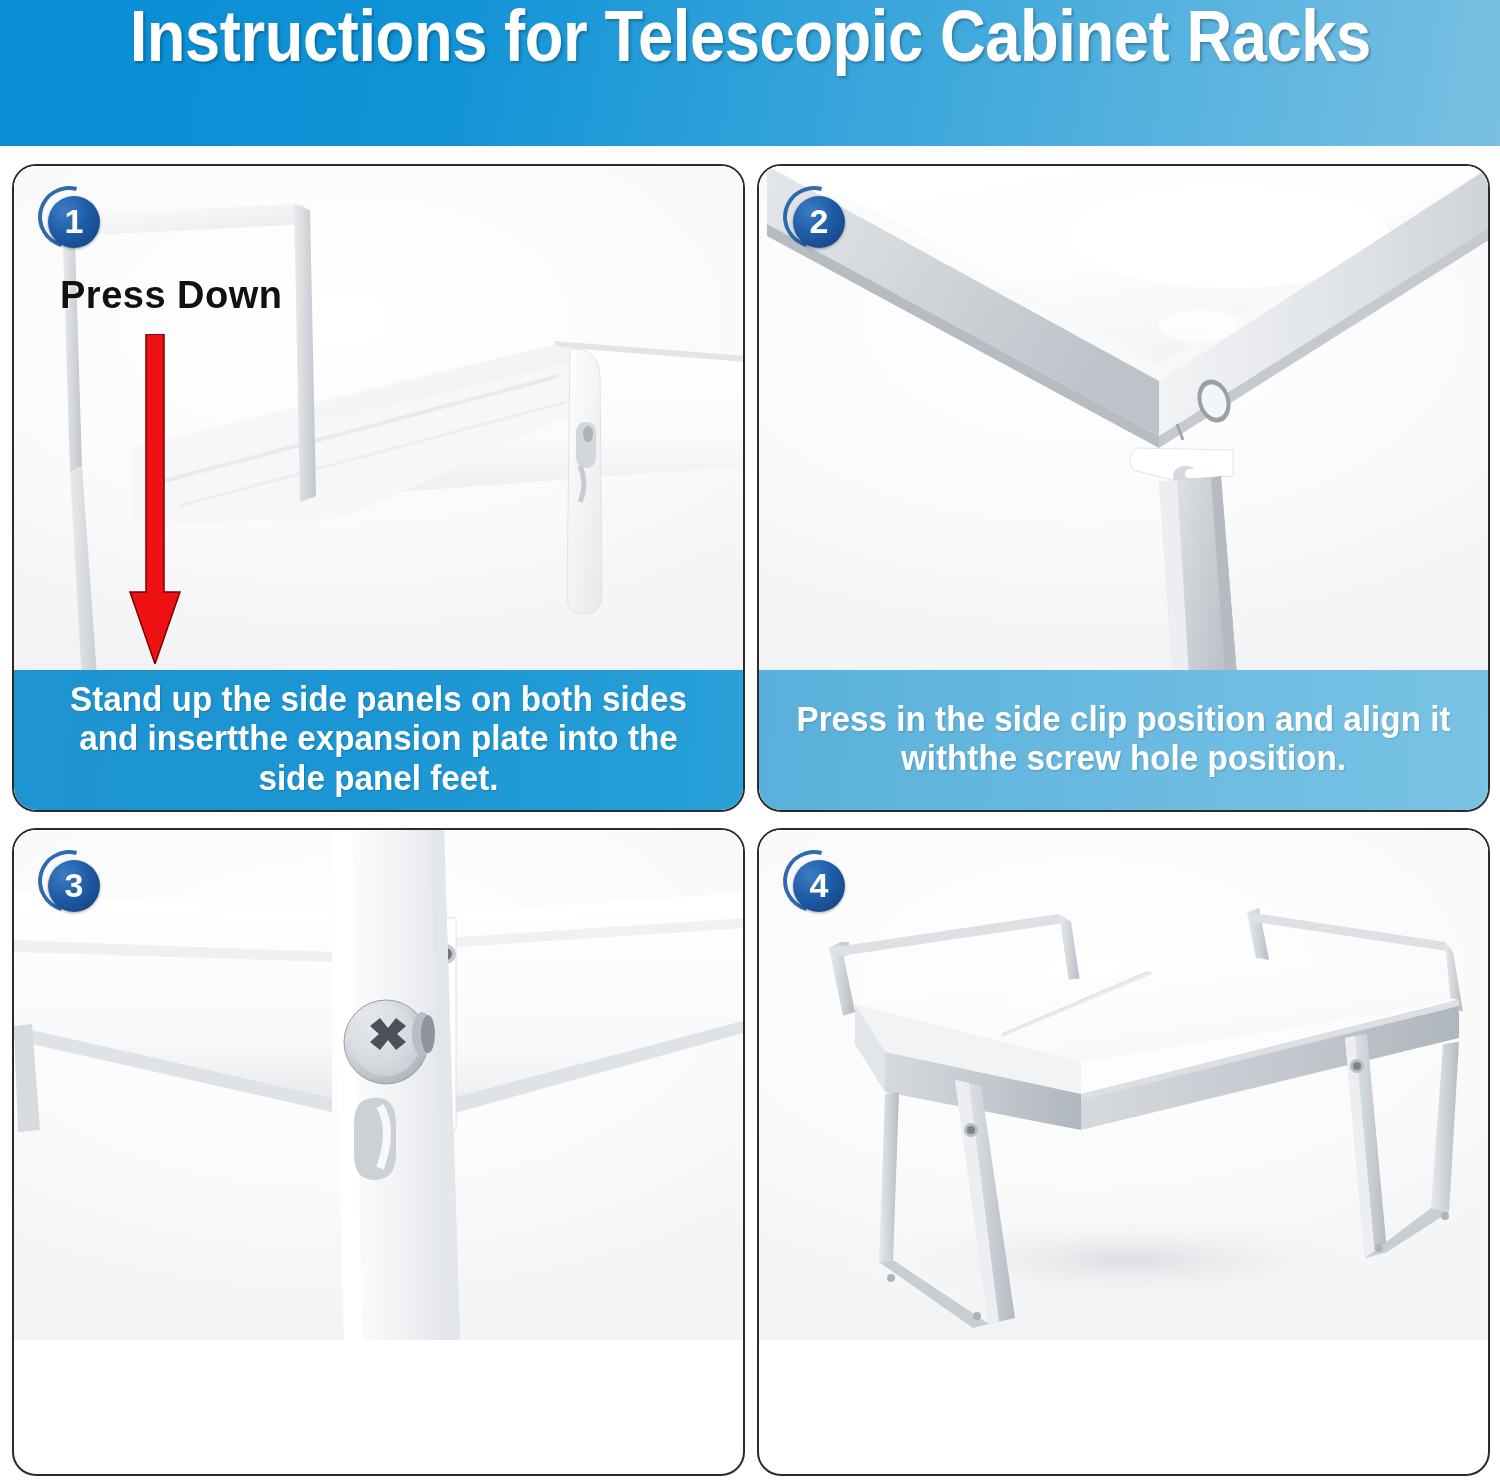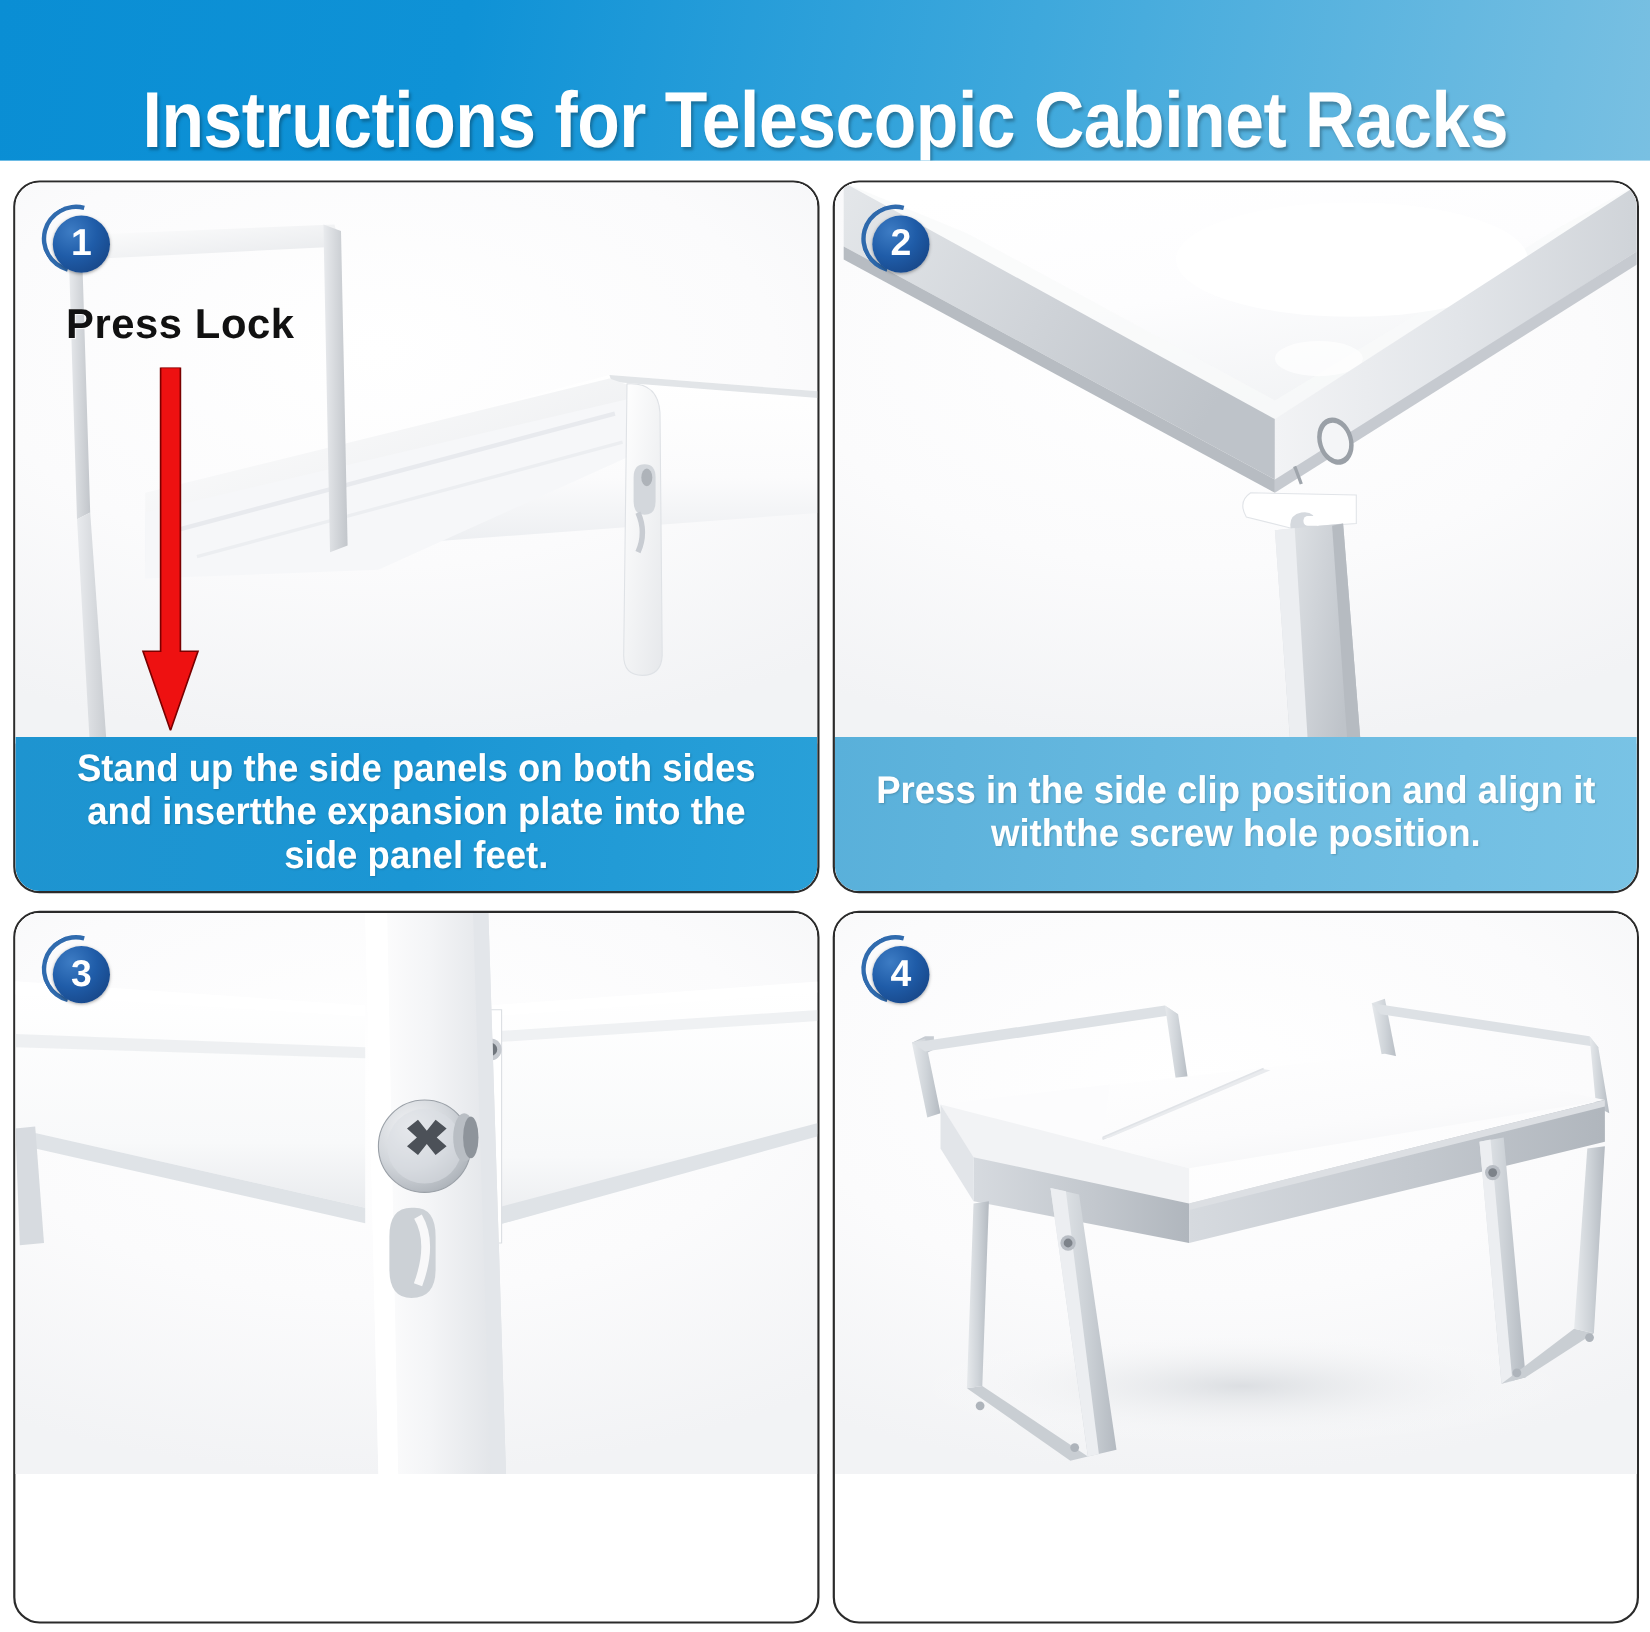--- a/index.html
+++ b/index.html
@@ -10,21 +10,21 @@
     overflow: hidden;
   }
 
   
   .header {
     position: absolute;
     left: 0; top: 0;
     width: 1500px; height: 146px;
     background: linear-gradient(100deg, #0a8ed4 0%, #0f92d6 28%, #3ea8dc 62%, #79c0e2 100%);
     display: flex;
-    align-items: flex-end;
+    align-items: flex-start;
     justify-content: center;
     overflow: hidden;
   }
   .header-title {
     font-size: 72px;
     font-weight: bold;
     color: #ffffff;
     letter-spacing: -0.5px;
     transform: scaleX(0.88);
     white-space: nowrap;
@@ -200,21 +200,21 @@
         <polygon points="56,306 68,300 90,610 74,622" fill="url(#g1b)"></polygon>
         <polygon points="48,48 290,38 296,58 60,70" fill="url(#g1c)"></polygon>
         <polygon points="280,38 296,44 302,330 286,336" fill="url(#g1b)"></polygon>
 
         <polygon points="74,622 90,612 175,646 158,656" fill="#ccd0d5"></polygon>
         <circle cx="130" cy="638" r="5" fill="#b5b9bf"></circle>
 
         <ellipse cx="140" cy="664" rx="120" ry="12" fill="#e7e9ec" opacity="0.8"></ellipse>
       </svg>
 
-      <div class="press-label">Press Lock</div>
+      <div class="press-label">Press Down</div>
       <svg class="arrow" viewBox="0 0 70 330">
         <polygon points="26,0 44,0 44,258 60,258 35,330 10,258 26,258" fill="#ee1111" stroke="#7a0000" stroke-width="1.5"></polygon>
       </svg>
     </div>
 
     <div class="badge">
       <div class="arc"></div>
       <div class="disc">
         <span class="num">1</span>
       </div>

